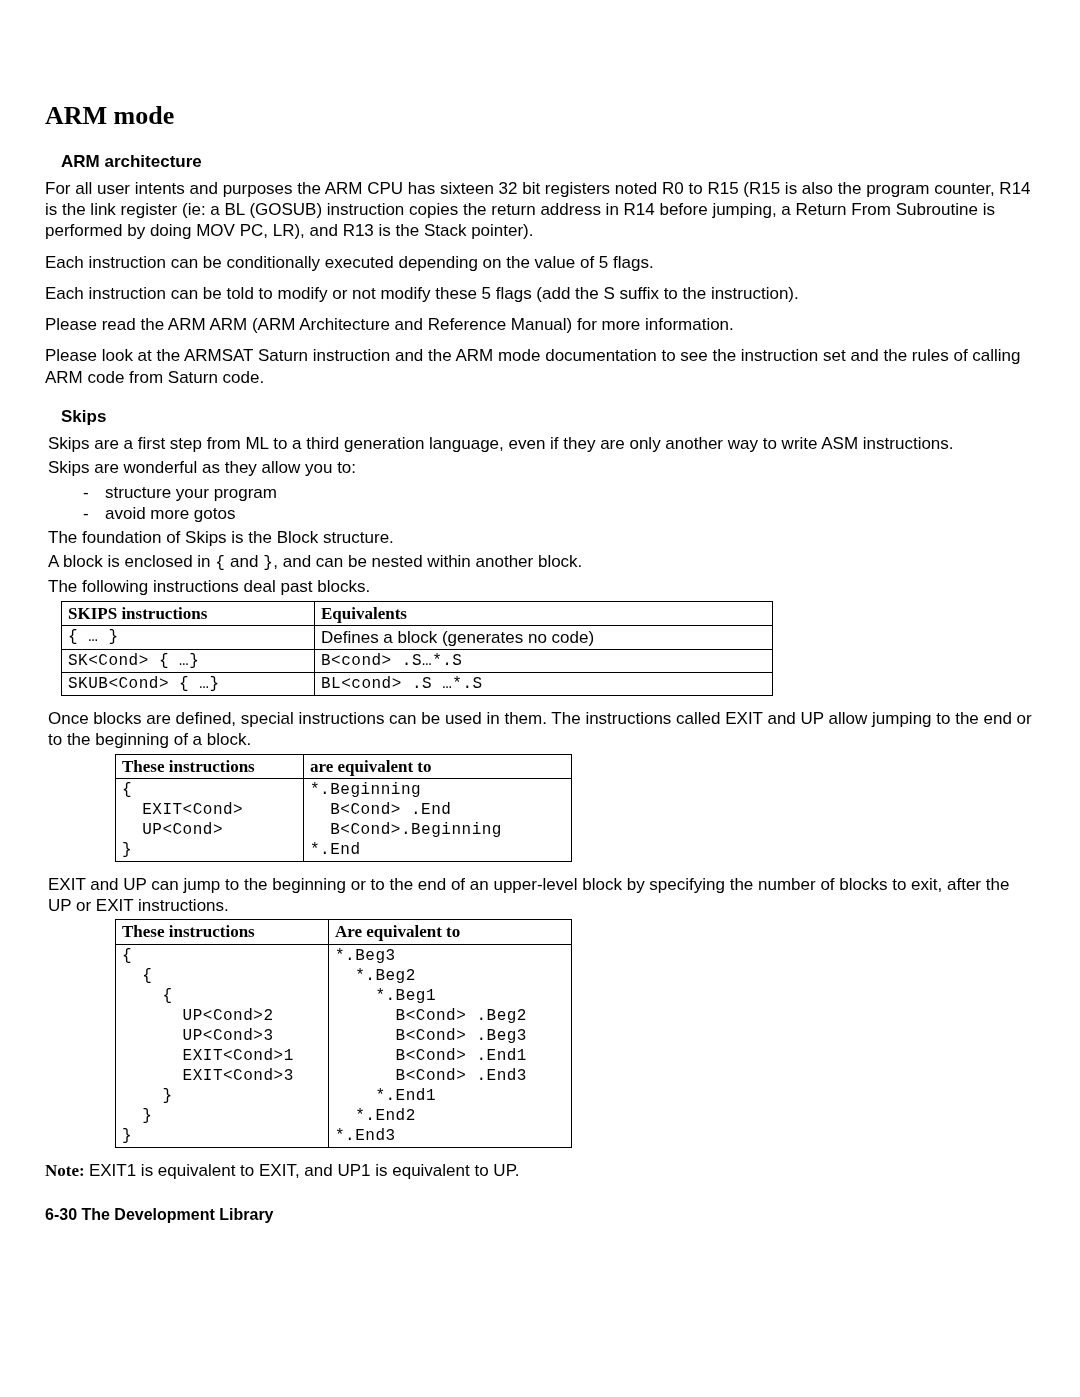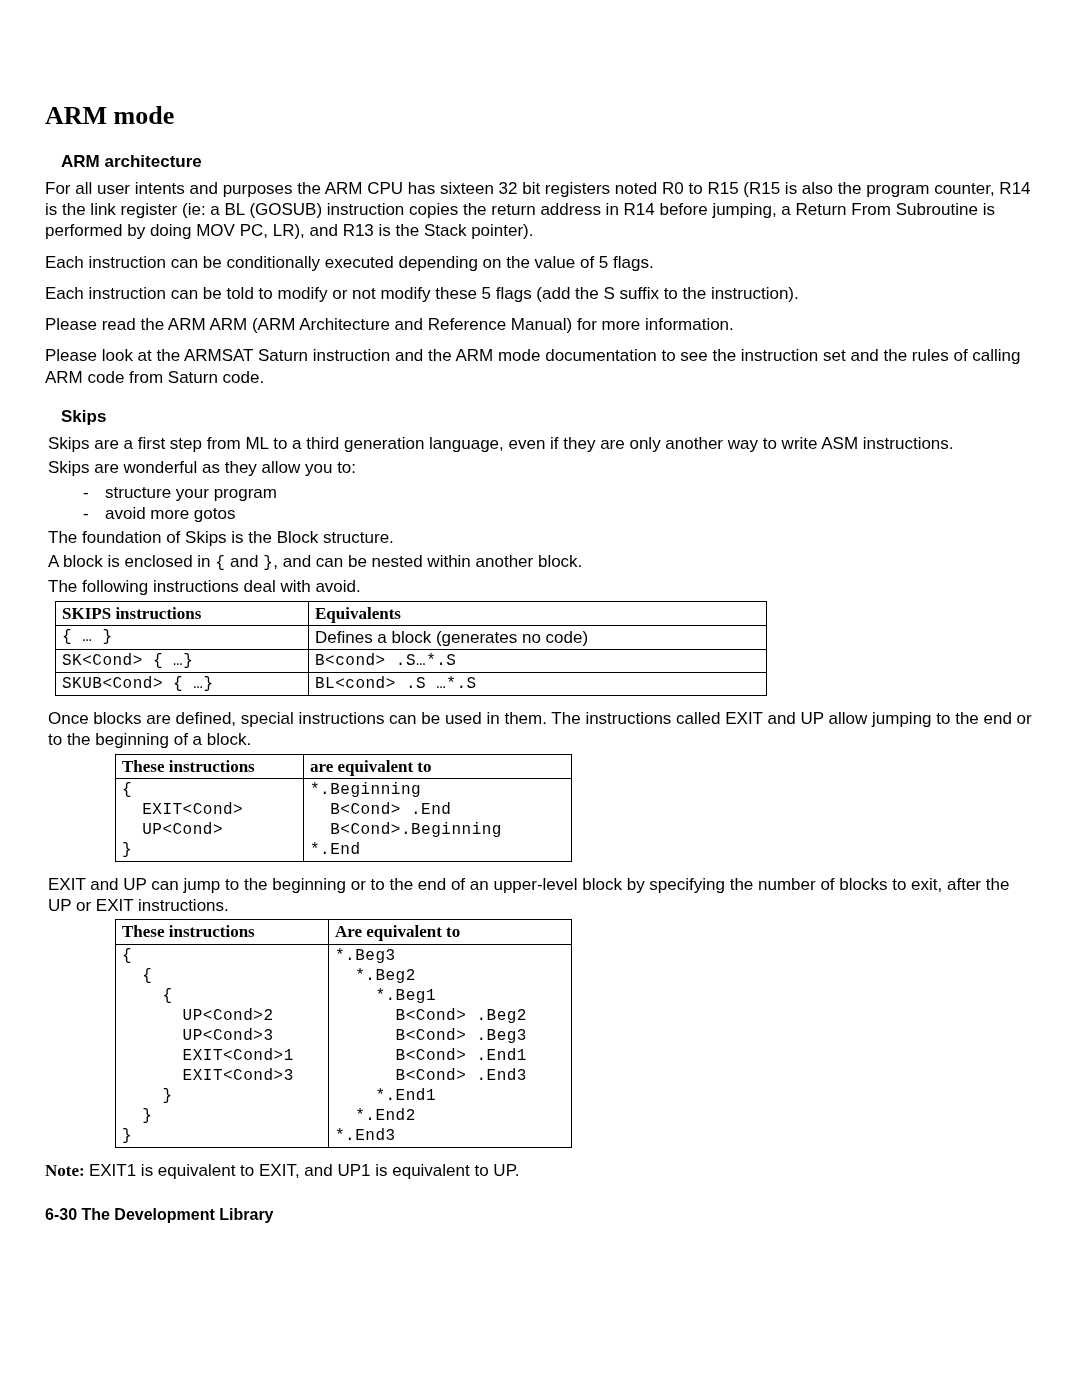--- a/index.html
+++ b/index.html
@@ -36,21 +36,21 @@
   ul li::before {
     content: "-";
     display: inline-block;
     width: 22px;
     margin-left: -22px;
   }
   table {
     border-collapse: collapse;
     margin: 2px 0 12px 0;
   }
-  table.t1 { margin-left: 10px; padding-left: 32px; }
+  table.t1 { margin-left: 16px; padding-left: 32px; }
   table.t2 { margin-left: 70px; }
   th, td {
     border: 1px solid #000;
     padding: 1px 6px 1px 6px;
     text-align: left;
     vertical-align: top;
   }
   th {
     font-family: "Times New Roman", Times, serif;
     font-size: 17px;
@@ -97,21 +97,21 @@
 <p class="tight">Skips are a first step from ML to a third generation language, even if they are only another way to write ASM instructions.</p>
 <p class="tight">Skips are wonderful as they allow you to:</p>
 <ul>
   <li>structure your program</li>
   <li>avoid more gotos</li>
 </ul>
 <p class="tight">The foundation of Skips is the Block structure.</p>
 <p class="tight">
   <span>A block is enclosed in </span><span class="mono">{</span><span> and </span><span class="mono">}</span><span>, and can be nested within another block.</span>
 </p>
-<p class="tight">The following instructions deal with avoid.</p>
+<p class="tight">The following instructions deal past blocks.</p>
 
 <table class="t1">
   <tbody>
       <tr>
     <th class="col1a">SKIPS instructions</th>
     <th class="col2a">Equivalents</th>
   </tr>
   <tr>
     <td class="mono">{ … }</td>
     <td>Defines a block (generates no code)</td>

